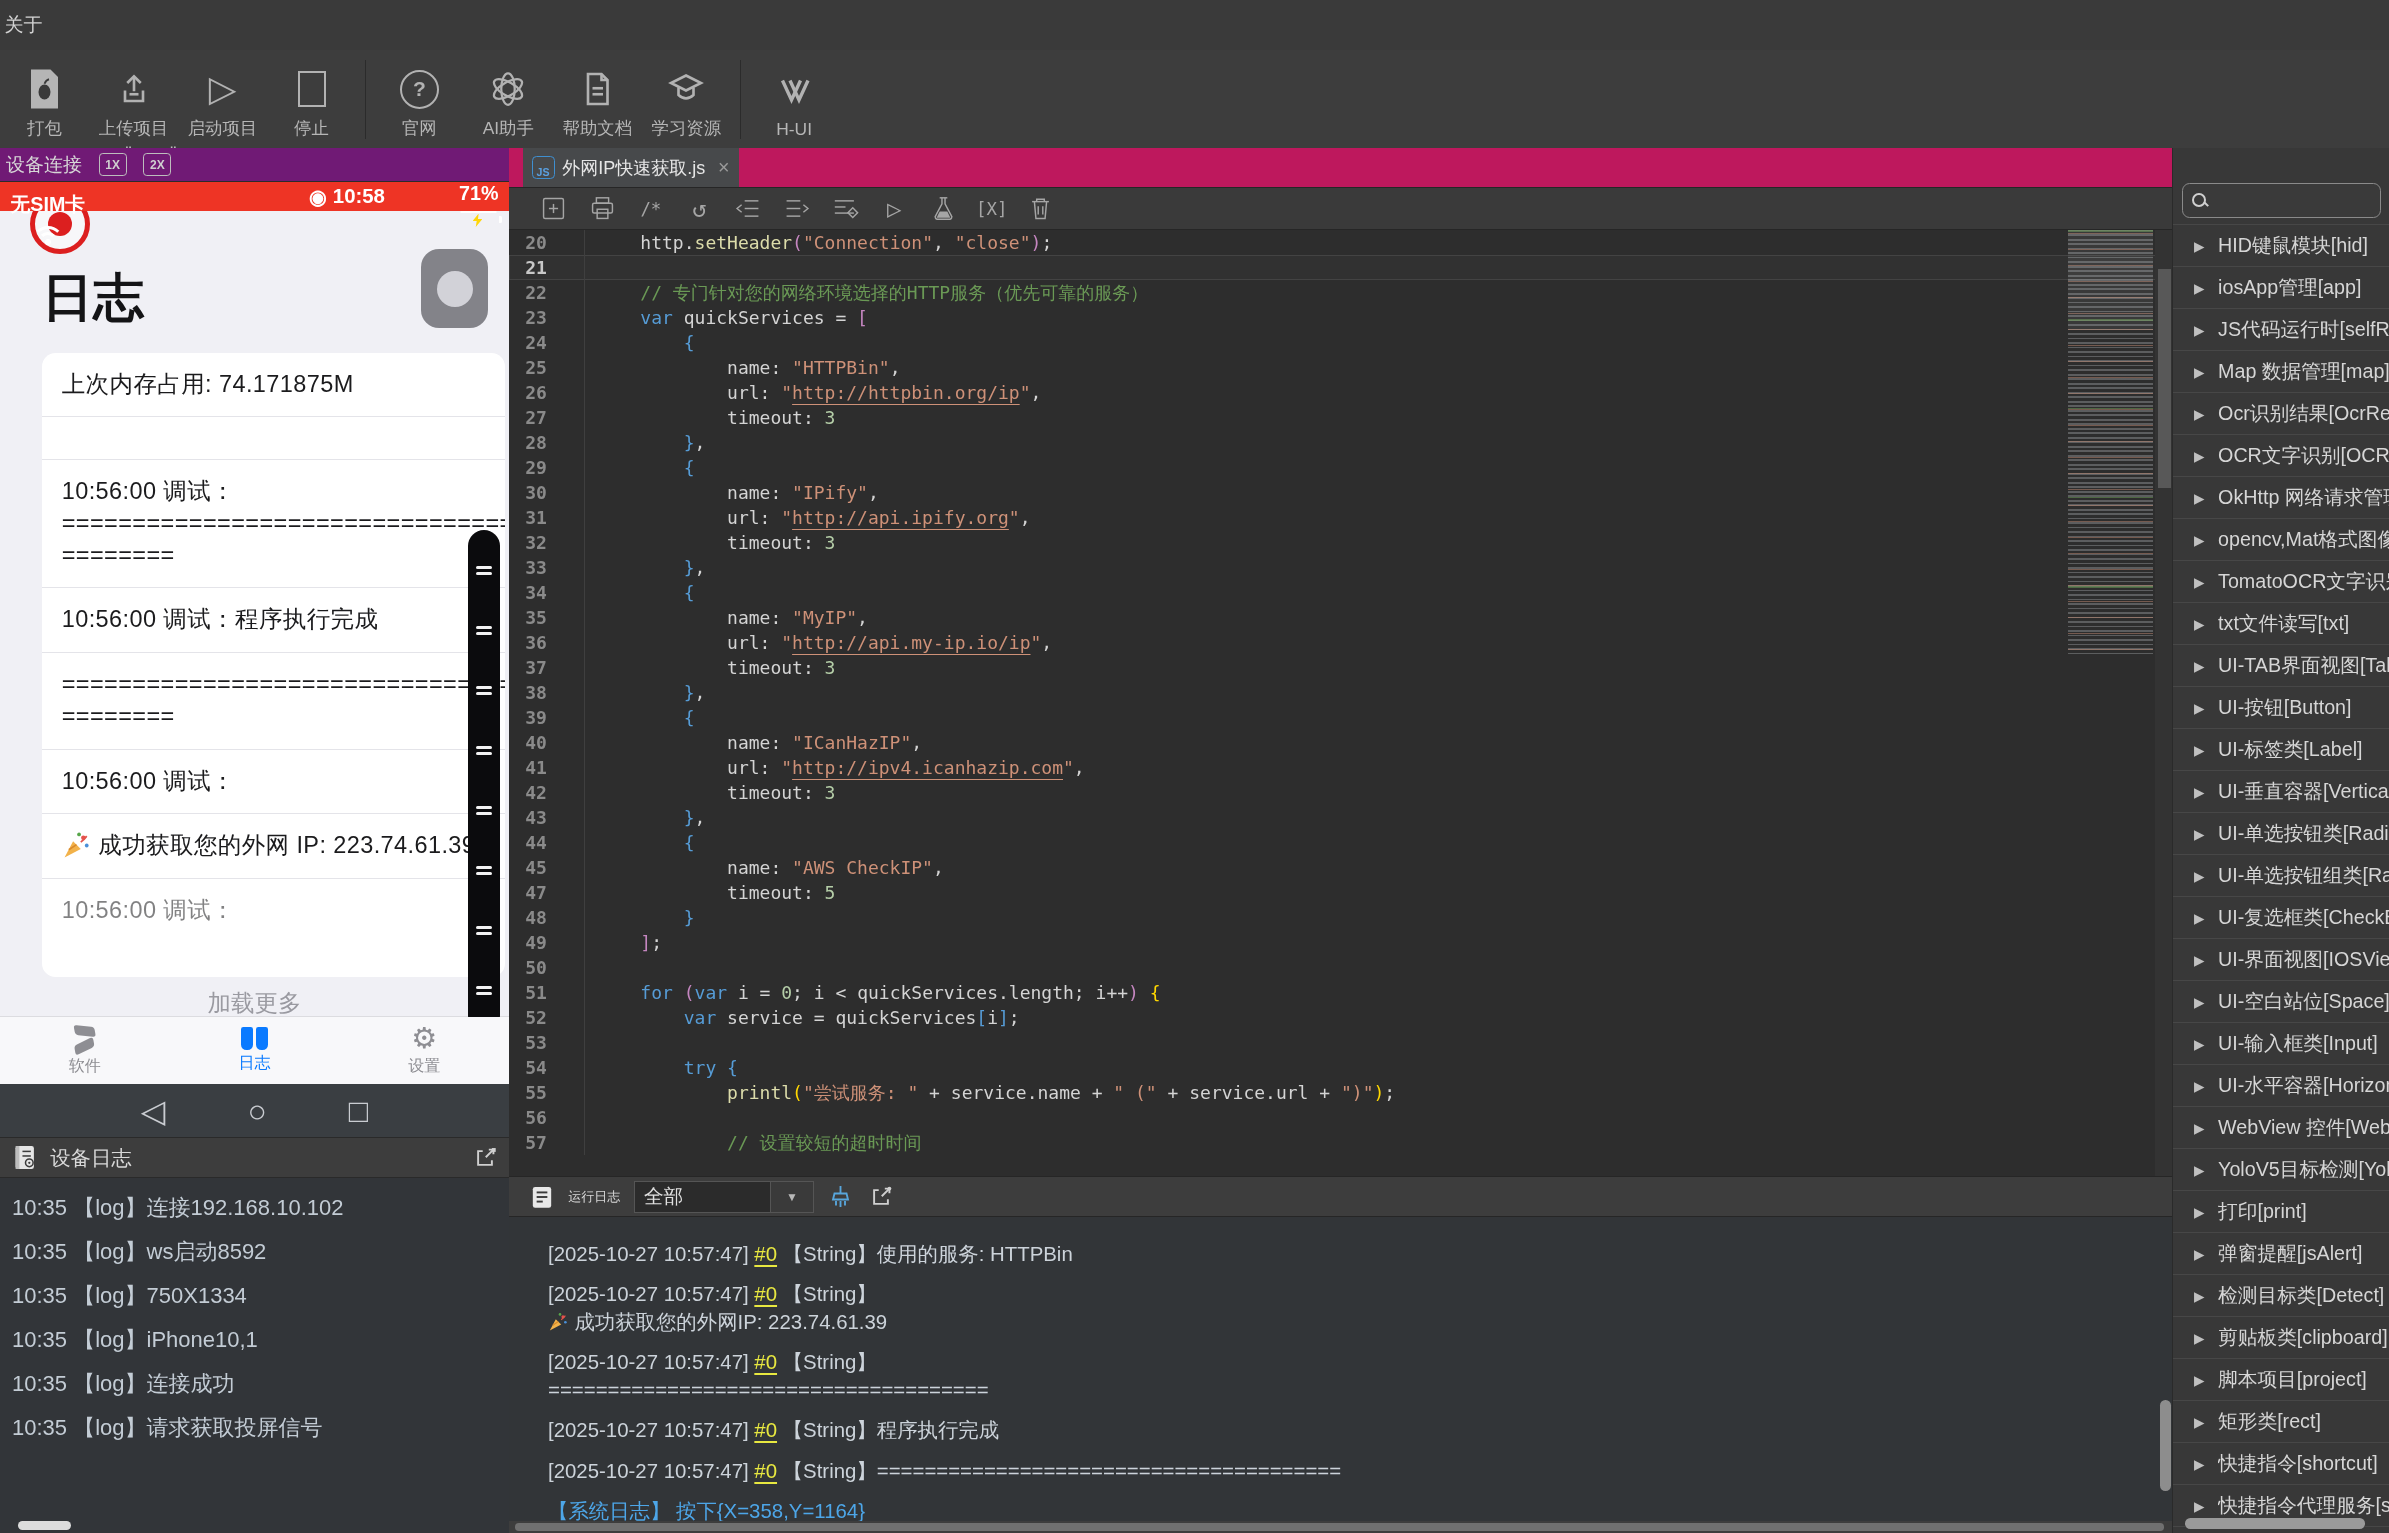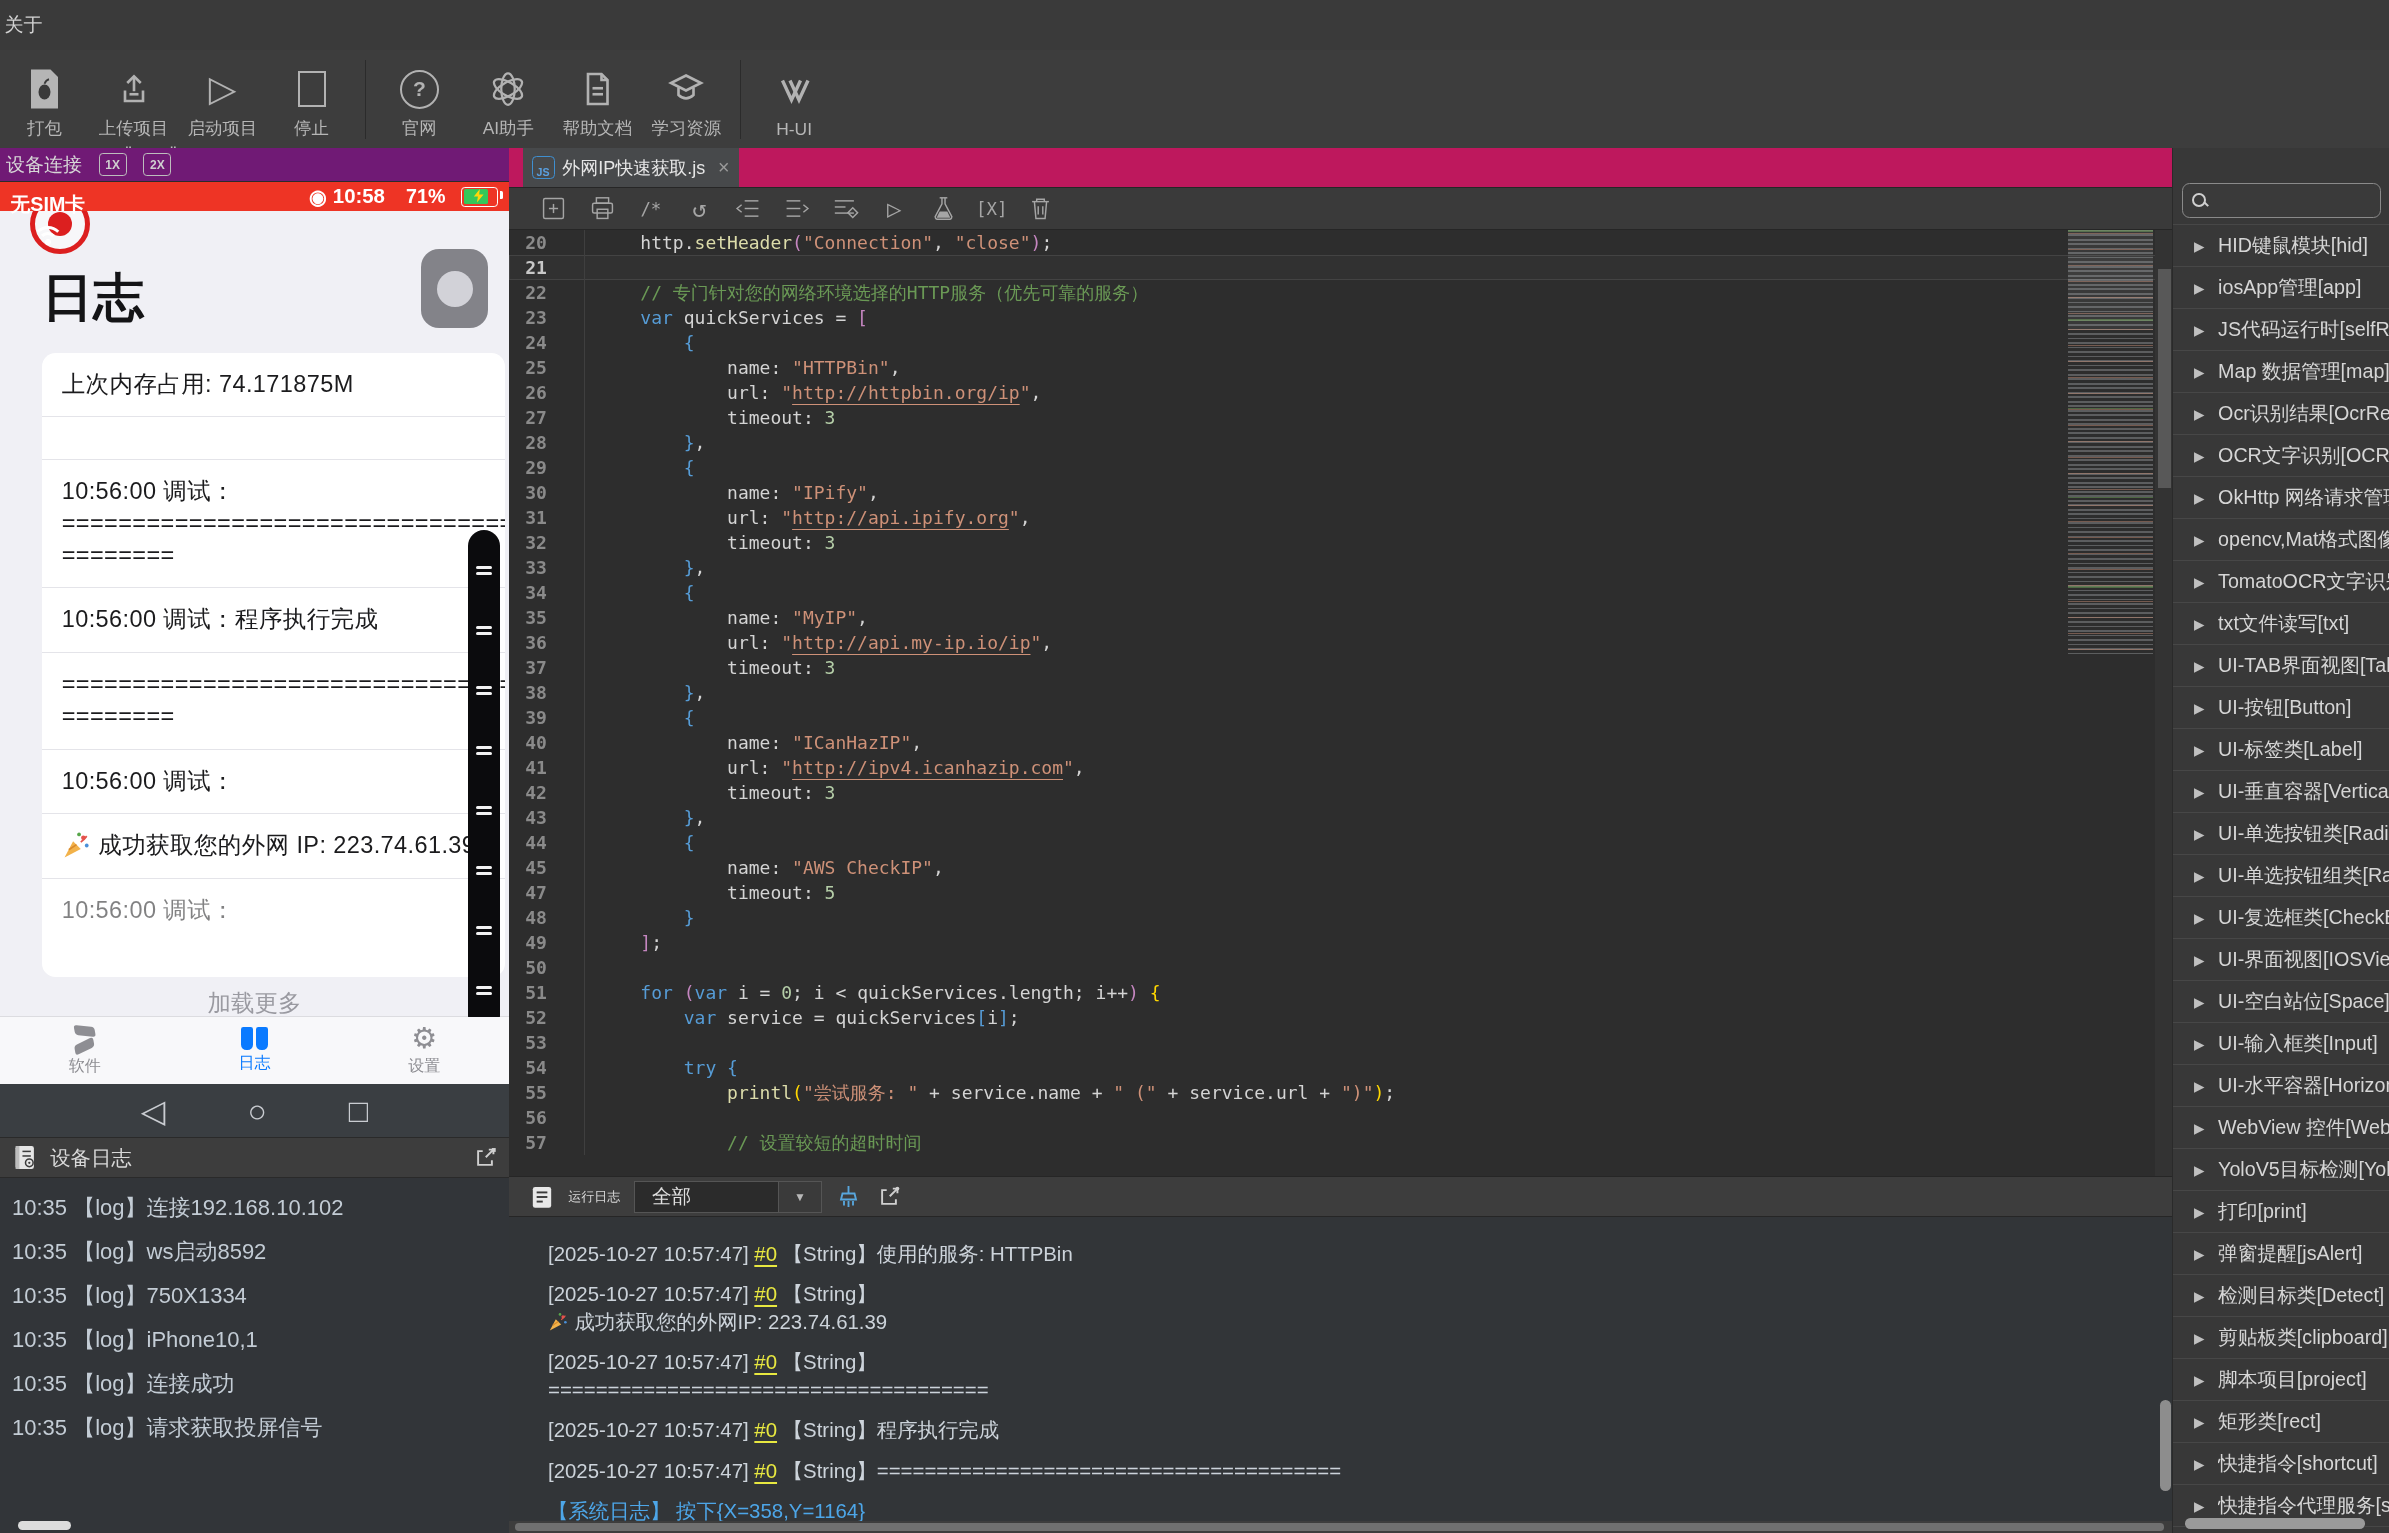--- a/index.html
+++ b/index.html
@@ -30,21 +30,21 @@
   .dev-head .dtitle{color:#d6d6d6;font-size:19px;margin-left:6px;}
   .scalebox{position:relative;width:26px;height:21px;border:1.5px solid #bdbdbd;border-radius:3.8px;color:#cfcfcf;font-size:12px;font-weight:bold;display:flex;align-items:center;justify-content:center;margin-left:16.7px;}
   .scalebox::after{content:"¨";position:absolute;top:-10.6px;right:-5.3px;color:#bdbdbd;font-size:15px;}
 
   
   .phone{position:relative;height:902px;background:#f0f0f5;overflow:hidden;}
   .statusbar{position:absolute;left:0;top:0;width:100%;height:29px;background:#ee3425;z-index:3;color:#fff;}
   .sb-left{position:absolute;left:10.6px;top:9px;height:29px;display:flex;align-items:center;gap:7.6px;flex-direction:column;}
   .sb-carrier{font-size:19.7px;font-weight:bold;color:#fff;}
   .sb-mid{position:absolute;left:309px;top:0;height:29px;display:flex;align-items:center;gap:6px;font-size:20.4px;font-weight:bold;}
-  .sb-right{position:absolute;right:10.6px;top:0;height:29px;display:flex;align-items:center;gap:16px;font-size:19.7px;font-weight:bold;}
+  .sb-right{position:absolute;right:10.6px;top:0;height:29px;display:flex;align-items:center;gap:6px;font-size:19.7px;font-weight:bold;flex-direction:column;}
   .wifi{position:relative;width:29px;height:21px;display:inline-block;}
   .wifi i{position:absolute;left:50%;transform:translateX(-50%);border:3.8px solid transparent;border-top-color:#fff;border-radius:50%;}
   .wifi .w1{width:26px;height:26px;top:0;}
   .wifi .w2{width:13.6px;height:13.6px;top:6px;}
   .wifi .w3{width:6px;height:6px;background:#fff;border:none;border-radius:50%;top:13px;}
   .battery{position:relative;width:35px;height:18px;border:1.5px solid #fff;border-radius:3.8px;}
   .battery::after{content:"";position:absolute;right:-6px;top:3.8px;width:3px;height:7.6px;background:#fff;border-radius:0 1.5px 1.5px 0;}
   .bfill{position:absolute;top:1.5px;left:1.5px;bottom:1.5px;width:68%;background:#35c759;border-radius:1.5px;}
   .bolt{position:absolute;left:11.4px;top:1.5px;width:9.8px;height:13.6px;background:#ffd60a;clip-path:polygon(62% 0,0 56%,42% 56%,32% 100%,100% 40%,55% 40%);}
   .rec-ring{position:absolute;left:30px;top:12px;width:50px;height:50px;background:#f7f7f9;border:5.3px solid #dc1f1f;border-radius:50%;z-index:1;}
@@ -112,21 +112,21 @@
     repeating-linear-gradient(180deg,rgba(206,145,120,0.45) 0 1.5px,transparent 1.5px 16px),
     repeating-linear-gradient(180deg,rgba(190,195,200,0.32) 0 1.5px,transparent 1.5px 4.5px);
     background-size:90% 100%,42% 100%,72% 100%;background-position:4.5px 0,26px 3px,10.6px 0;background-repeat:repeat,repeat,repeat;}
   .minimap::after{content:"";position:absolute;left:0;top:0;width:100%;height:100px;background:rgba(255,255,255,0.06);}
   .ed-vtrack{position:absolute;right:0;top:0;width:18px;height:100%;background:#333333;}
   .ed-vthumb{position:absolute;right:2.3px;top:39px;width:13px;height:219px;background:#585858;}
 
   
   .runlog-head{height:39px;background:#3d3d3d;border-top:0.8px solid #262626;border-bottom:0.8px solid #262626;display:flex;align-items:center;gap:13.6px;padding-left:19.7px;}
   .runlog-head .rtitle{color:#d8d8d8;font-size:13px;}
-  .rselect{width:178px;height:30px;background:#2b2b2b;border:0.8px solid #555;display:flex;align-items:center;padding-left:8px;}
+  .rselect{width:178px;height:30px;background:#2b2b2b;border:0.8px solid #555;display:flex;align-items:center;}
   .rselect .rsval{flex:1;color:#e0e0e0;font-size:19.7px;padding-left:9px;}
   .rselect .rsbtn{width:42px;height:100%;background:#3a3a3a;border-left:0.8px solid #555;display:flex;align-items:center;justify-content:center;color:#b8b8b8;font-size:12px;}
   .runlog-list{height:280px;padding:26px 0 0 39px;background:#323538;overflow:hidden;position:relative;}
   .run-entry{margin-bottom:17.4px;}
   .run-line{color:#ccd3da;font-size:20.4px;line-height:23px;white-space:nowrap;}
   .run-line.l2{margin-top:4.5px;display:flex;align-items:center;gap:6px;}
   .run-line .ref{color:#e8e840;text-decoration:underline;text-underline-offset:3.8px;}
   .run-line.sys{color:#4da6e8;margin-top:7.6px;}
   .run-vthumb{position:absolute;right:218px;bottom:42px;width:11.4px;height:91px;background:#8d8d8d;border-radius:5.3px;}
   .run-htrack{position:absolute;left:509px;bottom:0;width:1664px;height:12px;background:#3d3d3d;}

